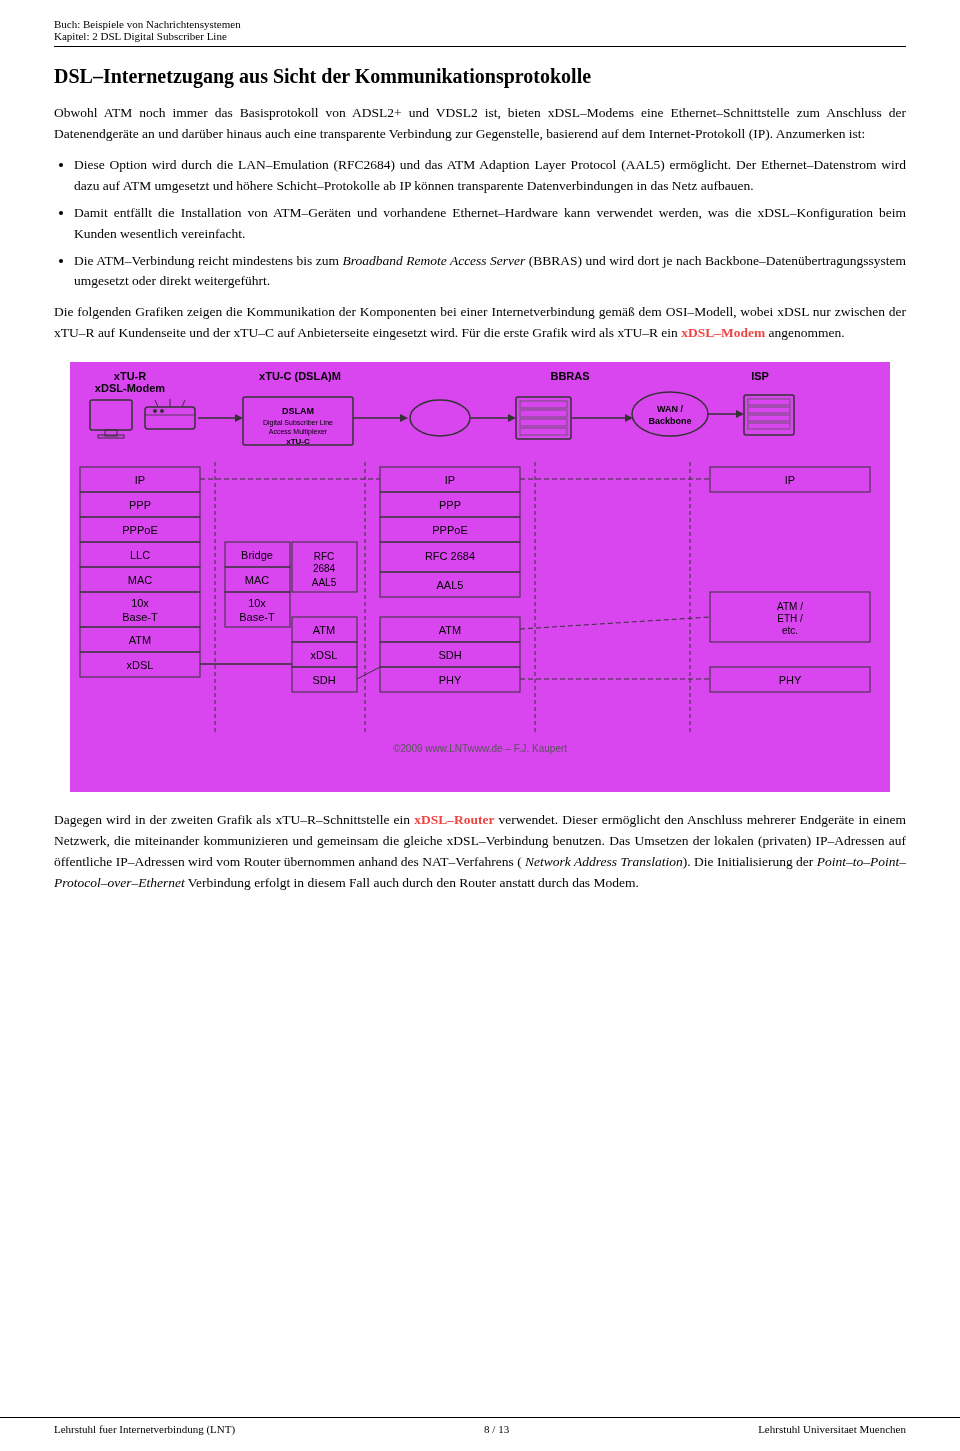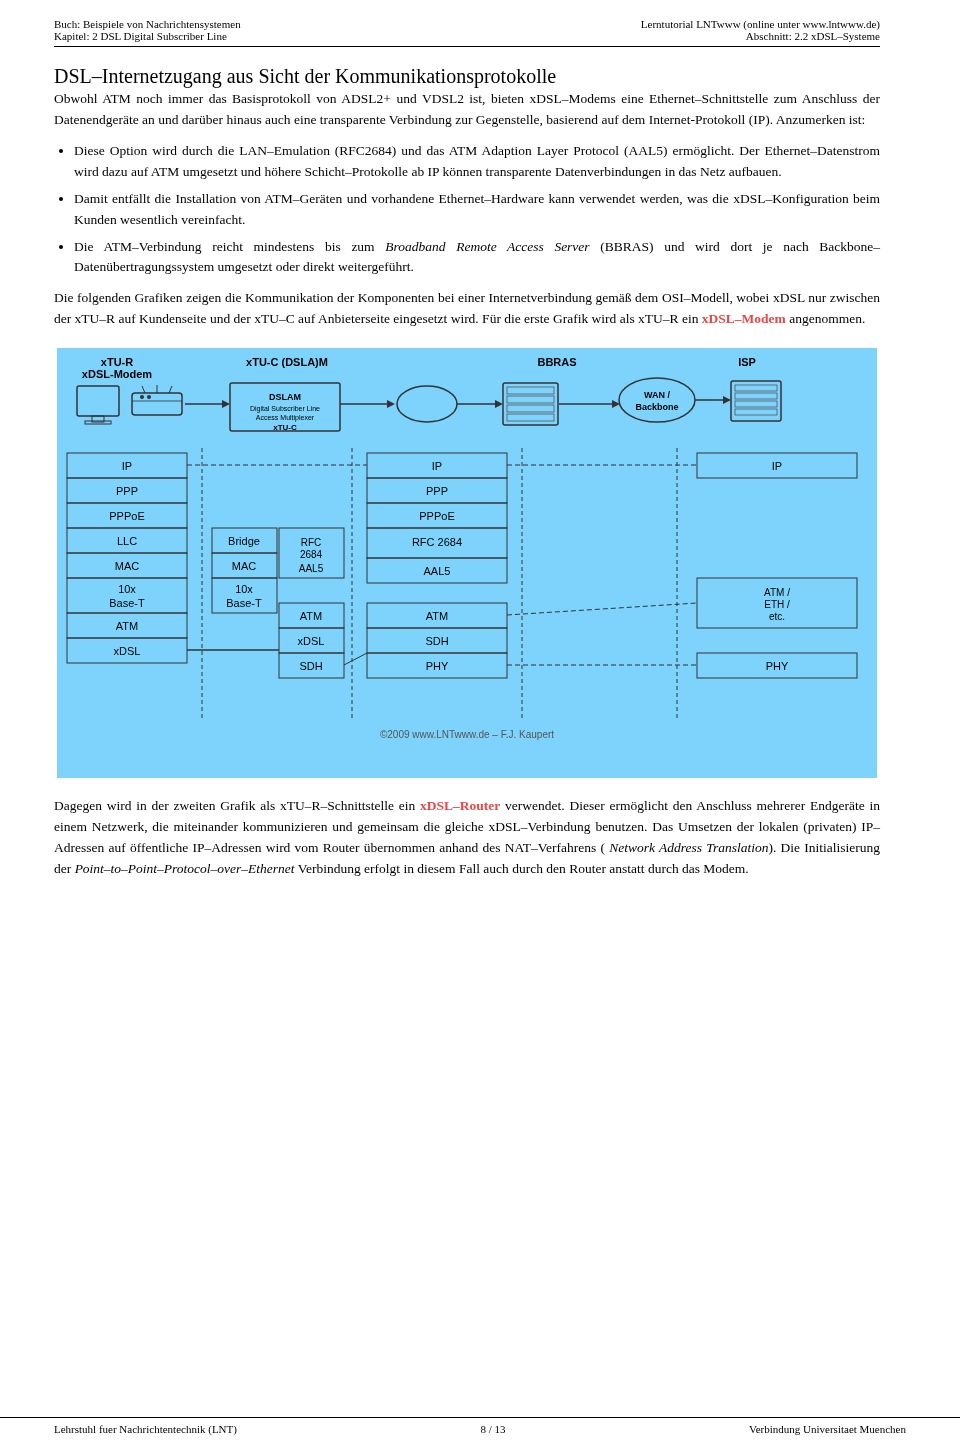--- a/index.html
+++ b/index.html
@@ -6,40 +6,41 @@
     body {
       font-family: "Times New Roman", Times, serif;
       font-size: 14px;
       background: #fff;
       color: #000;
       width: 960px;
       min-height: 1451px;
       position: relative;
     }
     .page-container {
-      padding: 18px 80px 60px 54px;
+      padding: 18px 54px 60px 54px;
     }
     .header {
       display: flex;
       justify-content: space-between;
       font-size: 11px;
       border-bottom: 1px solid #000;
       padding-bottom: 4px;
       margin-bottom: 16px;
     }
     .header-left, .header-right {
       display: flex;
       flex-direction: column;
     }
     .header-right {
       text-align: right;
     }
     .page-title {
       font-size: 20px;
-      font-weight: normal;
+      font-weight: bold;
+      margin-bottom: 14px;
       line-height: 1.3;
     }
     .body-text {
       font-size: 13.5px;
       line-height: 1.55;
       text-align: justify;
       margin-bottom: 10px;
     }
     .bullet-list {
       margin-left: 20px;
@@ -57,21 +58,21 @@
       font-weight: bold;
     }
     .italic { font-style: italic; }
 
     
     .diagram-container {
       border: none;
       margin: 18px auto 18px auto;
       width: 820px;
       position: relative;
-      background: #7dd3fc;
+      background: #d946ef;
     }
     .diagram-svg {
       display: block;
       margin: 0 auto;
     }
 
     .footer {
       position: absolute;
       bottom: 16px;
       left: 0;
@@ -91,24 +92,20 @@
 </head>
 <body>
 
 <div class="page-container">
 
   <div class="header">
     <div class="header-left">
       <span>Buch: Beispiele von Nachrichtensystemen</span>
       <span>Kapitel: 2 DSL Digital Subscriber Line</span>
     </div>
-    <div class="header-right">
-      <span>Lerntutorial LNTwww (online unter www.lntwww.de)</span>
-      <span>Abschnitt: 2.2 xDSL–Systeme</span>
-    </div>
   </div>
 
   <div class="page-title">DSL–Internetzugang aus Sicht der Kommunikationsprotokolle</div>
 
   <p class="body-text">
     <span>Obwohl ATM noch immer das Basisprotokoll von ADSL2+ und VDSL2 ist, bieten xDSL–Modems eine Ethernet–Schnittstelle zum Anschluss der Datenendgeräte an und darüber hinaus auch eine transparente Verbindung zur Gegenstelle, basierend auf dem Internet-Protokoll (IP). Anzumerken ist:</span>
   </p>
 
   <ul class="bullet-list">
     <li>
@@ -297,16 +294,16 @@
     </svg>
   </div>
 
   <p class="body-text">
     <span>Dagegen wird in der zweiten Grafik als xTU–R–Schnittstelle ein </span><span class="highlight-blue">xDSL–Router</span><span> verwendet. Dieser ermöglicht den Anschluss mehrerer Endgeräte in einem Netzwerk, die miteinander kommunizieren und gemeinsam die gleiche xDSL–Verbindung benutzen. Das Umsetzen der lokalen (privaten) IP–Adressen auf öffentliche IP–Adressen wird vom Router übernommen anhand des NAT–Verfahrens ( </span><span class="italic">Network Address Translation</span><span>). Die Initialisierung der </span><span class="italic">Point–to–Point–Protocol–over–Ethernet</span><span> Verbindung erfolgt in diesem Fall auch durch den Router anstatt durch das Modem.</span>
   </p>
 
 </div>
 
 <div class="footer">
-  <span>Lehrstuhl fuer Nachrichtentechnik (LNT)</span>
+  <span>Lehrstuhl fuer Internetverbindung (LNT)</span>
   <span class="footer-center">8 / 13</span>
-  <span>Verbindung Universitaet Muenchen</span>
+  <span>Lehrstuhl Universitaet Muenchen</span>
 </div>
 
 </body></html>

